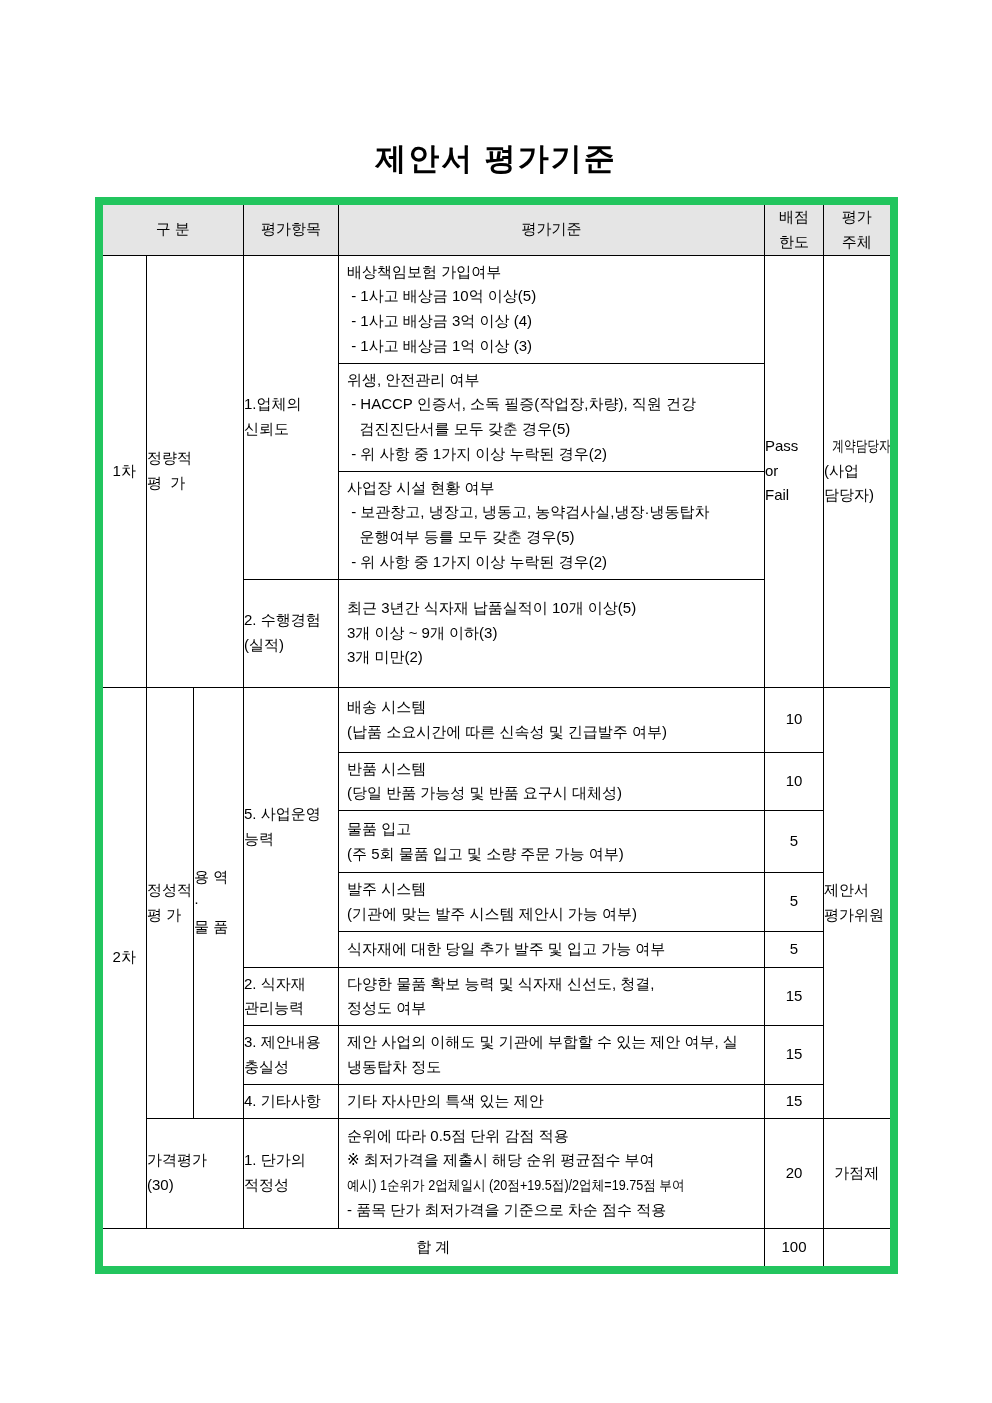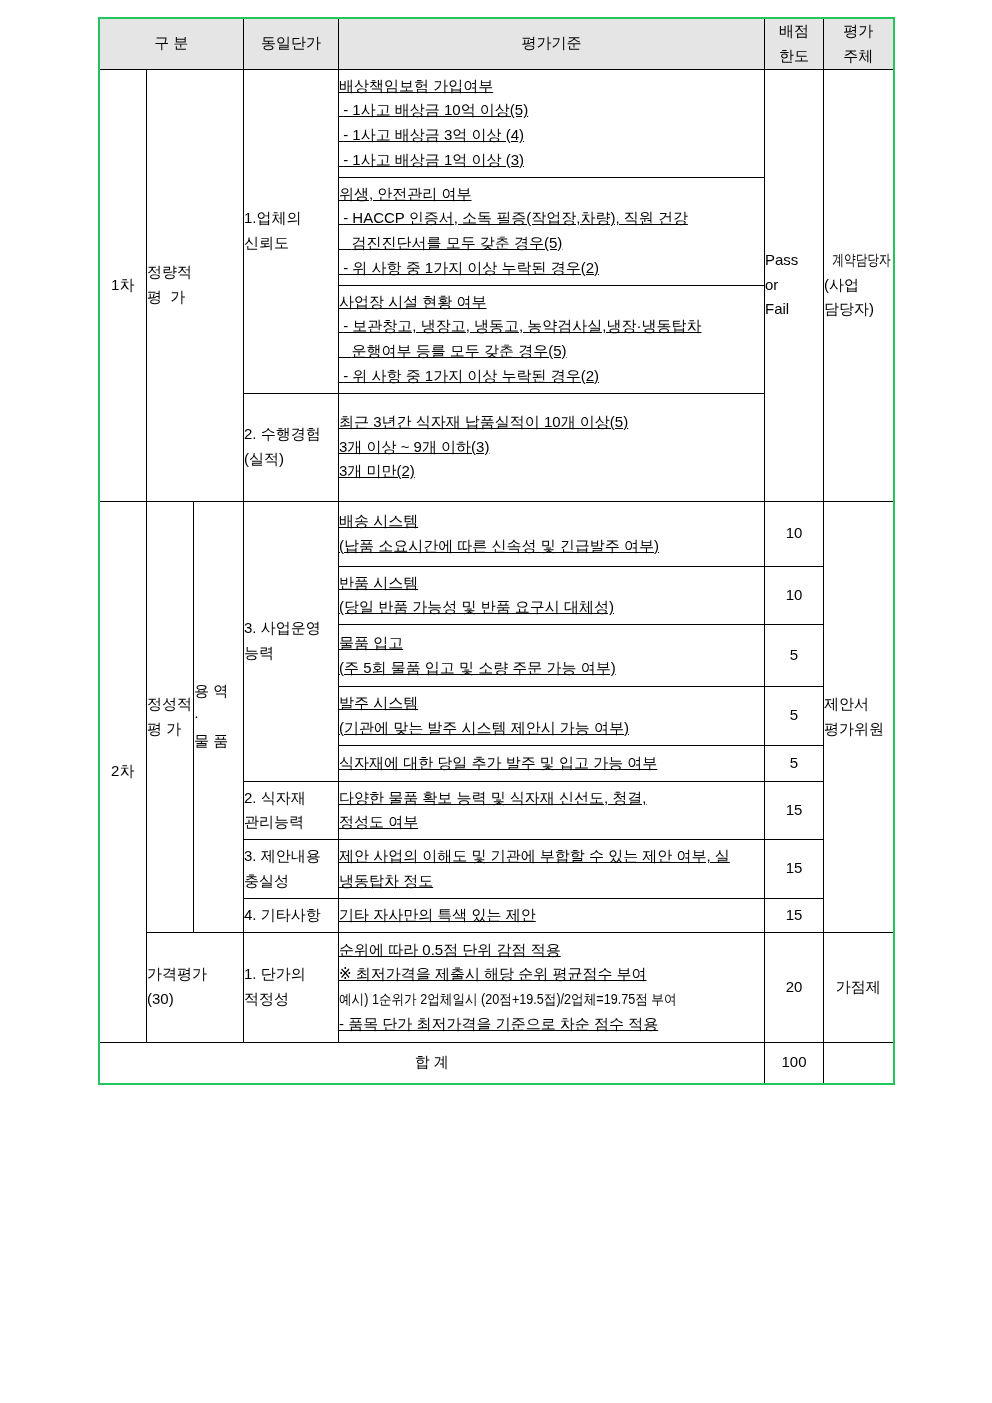--- a/index.html
+++ b/index.html
@@ -8,55 +8,56 @@
     width: 992px; height: 1403px; background: #ffffff; margin: 0 auto;
     font-family: "Liberation Sans", "DejaVu Sans", sans-serif; color: #000;
     position: relative; overflow: hidden;
   }
   .title {
     padding-top: 138px; text-align: center;
     font-size: 31px; font-weight: bold; letter-spacing: 2px;
   }
   table.eval {
     width: 795px; margin: 17px auto 16px; border-collapse: collapse;
-    table-layout: fixed; border: 2px solid #22c55e;
+    table-layout: fixed; border: 8px solid #22c55e;
   }
   table.eval td {
     border: 1px solid #000; font-size: 15px; vertical-align: middle;
     overflow: hidden; line-height: 1.65; white-space: pre-wrap;
   }
   td.hdr { background: #e5e5e5; text-align: center; line-height: 1.5; }
   td.center { text-align: center; }
-  td.crit { text-align: left; padding: 4px 0; text-decoration: underline; }
+  td.crit { text-align: left; padding: 4px 8px; }
   td.tall { line-height: 2.2; }
   td.cat  { line-height: 2.0; }
   .squeeze { display: inline-block; transform: scaleX(0.78); transform-origin: center; white-space: nowrap; }
   .condensed { display: inline-block; transform: scaleX(0.9); transform-origin: left; white-space: nowrap; font-size: 14px; }
 </style>
 </head>
 <body>
 
 <div class="page">
 
+  <div class="title">제안서 평가기준</div>
 
   <table class="eval">
     <colgroup>
       <col style="width:48px">
         <col style="width:47px">
         <col style="width:50px">
       <col style="width:95px">
         <col style="width:426px">
         <col style="width:59px">
         <col style="width:70px">
     </colgroup>
 
     <tbody>
         <tr style="height:47px">
       <td class="hdr" colspan="3">구 분</td>
-      <td class="hdr">동일단가</td>
+      <td class="hdr">평가항목</td>
       <td class="hdr">평가기준</td>
       <td class="hdr">배점
 한도</td>
       <td class="hdr">평가
 주체</td>
     </tr>
 
     <tr style="height:97px">
       <td class="center" rowspan="4">1차</td>
       <td class="cat" colspan="2" rowspan="4">정량적
@@ -93,21 +94,21 @@
 3개 미만(2)</td>
     </tr>
 
     <tr style="height:65px">
       <td class="center" rowspan="9">2차</td>
       <td class="cat" rowspan="8">정성적
 평 가</td>
       <td class="cat" rowspan="8">용 역
 ·
 물 품</td>
-      <td class="cat" rowspan="5">3. 사업운영
+      <td class="cat" rowspan="5">5. 사업운영
 능력</td>
       <td class="crit">배송 시스템
 (납품 소요시간에 따른 신속성 및 긴급발주 여부)</td>
       <td class="center">10</td>
       <td class="tall" rowspan="8">제안서
 평가위원</td>
     </tr>
     <tr style="height:58px">
       <td class="crit">반품 시스템
 (당일 반품 가능성 및 반품 요구시 대체성)</td>

